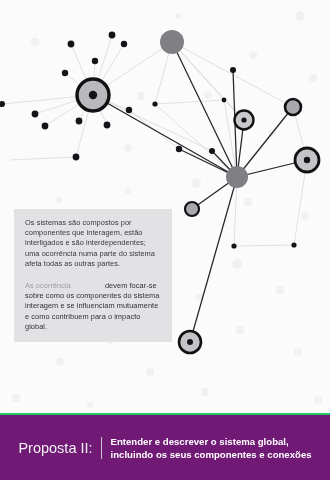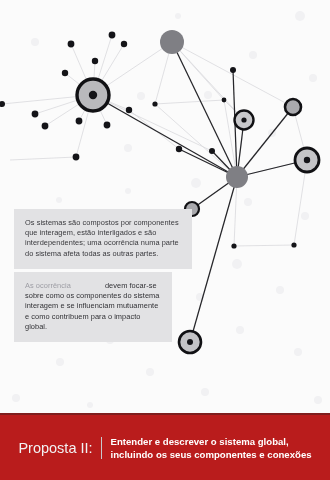--- a/index.html
+++ b/index.html
@@ -36,21 +36,21 @@
     background: #e2e2e4;
     padding: 9px 11px 10px 11px;
     font-size: 7.4px;
     line-height: 10.2px;
     color: #38383c;
     letter-spacing: 0.05px;
   }
   #panel-systems {
     left: 14px;
     top: 209px;
-    width: 178px;
+    width: 158px;
   }
   #panel-evaluations {
     left: 14px;
     top: 272px;
     width: 158px;
   }
   .lead-lighter {
     color: #9d9da4;
   }
   .body-strong {
@@ -58,22 +58,22 @@
     margin-left: 32px;
   }
 
   
   #banner {
     position: absolute;
     left: 0;
     bottom: 0;
     width: 330px;
     height: 65px;
-    background: #b91c1c;
-    border-top: 2px solid #7f1d1d;
+    background: #701a75;
+    border-top: 2px solid #22c55e;
     display: flex;
     align-items: center;
     justify-content: center;
   }
   #banner-inner {
     display: flex;
     align-items: stretch;
   }
   #banner-label {
     font-size: 14.5px;

